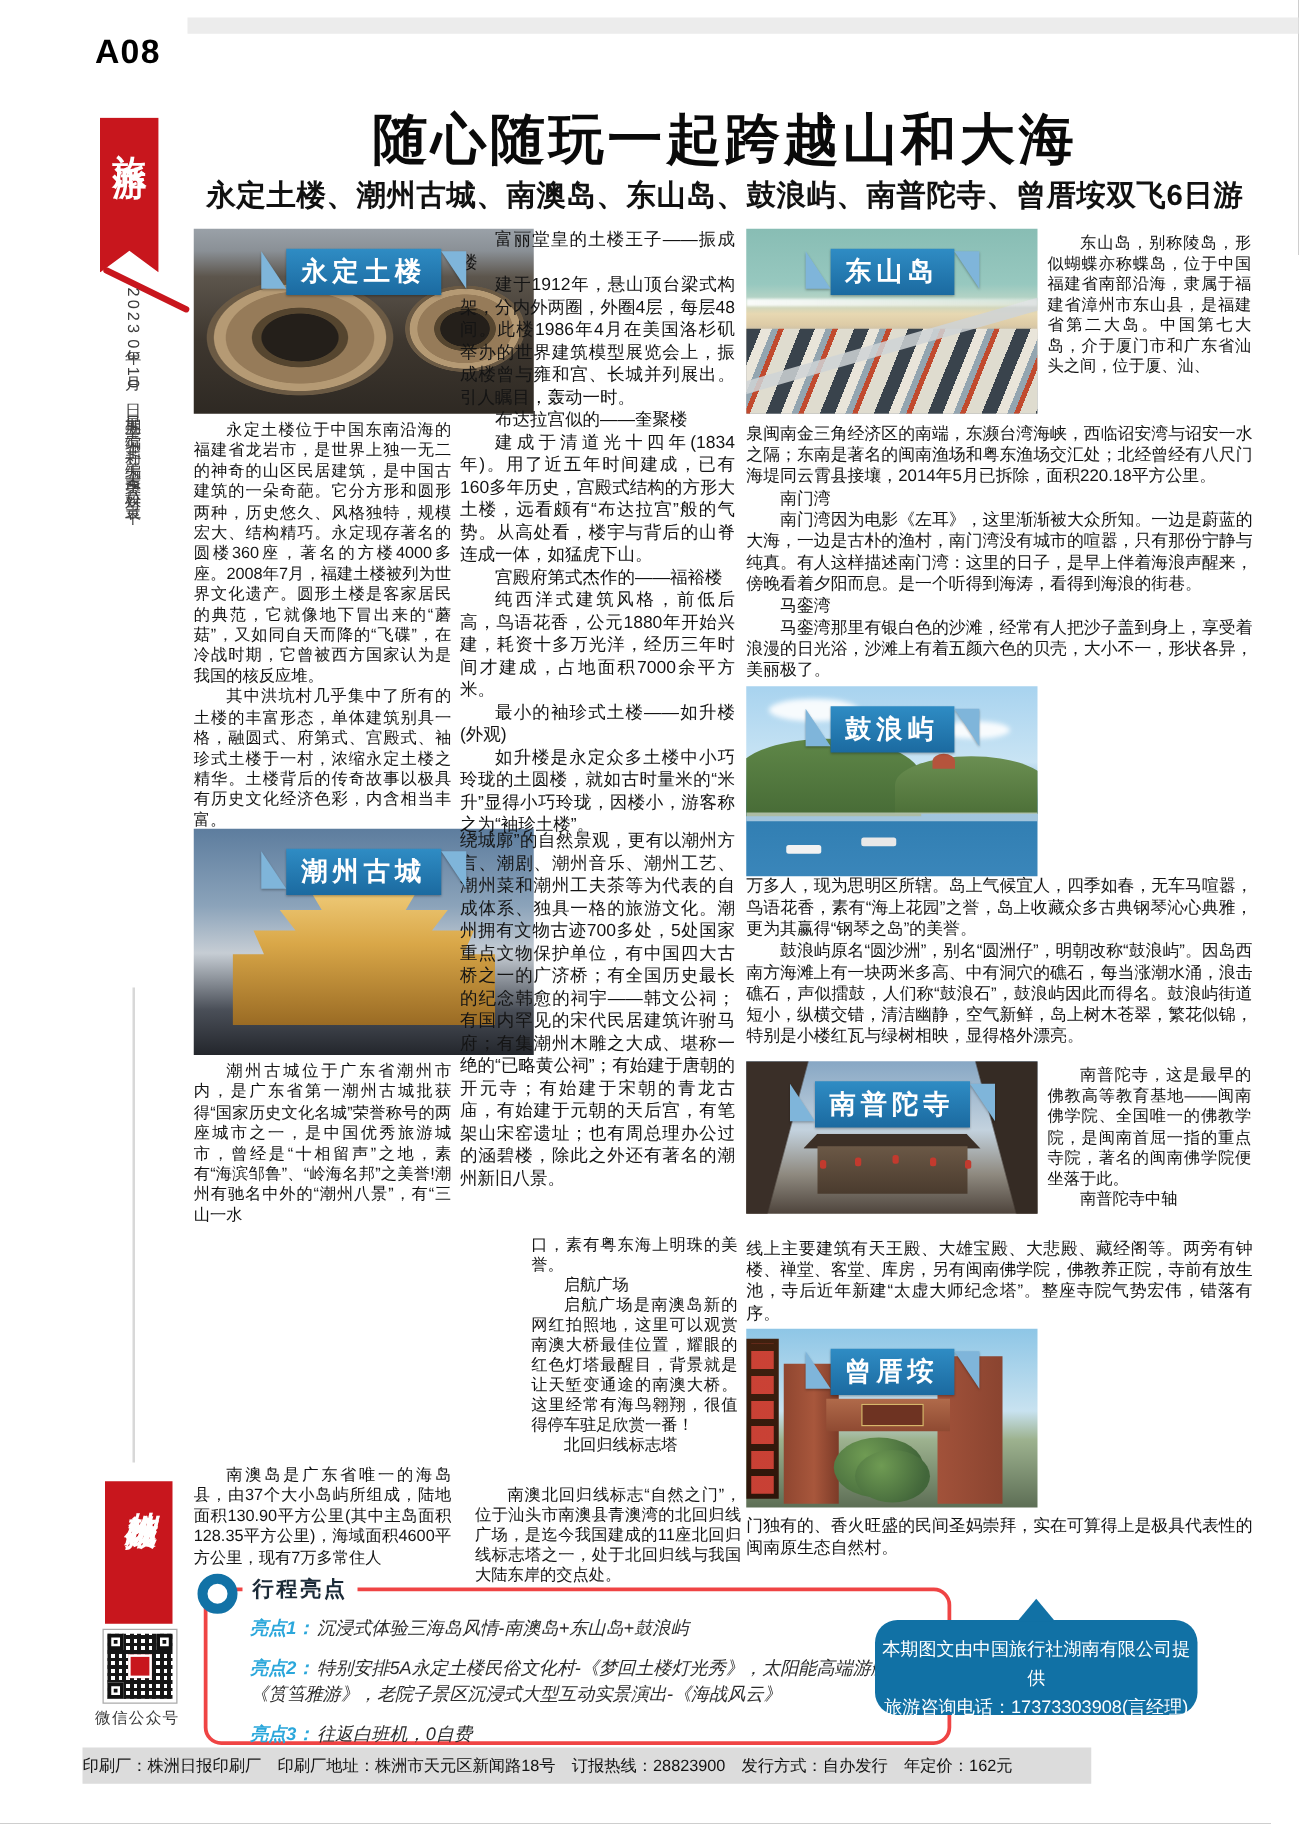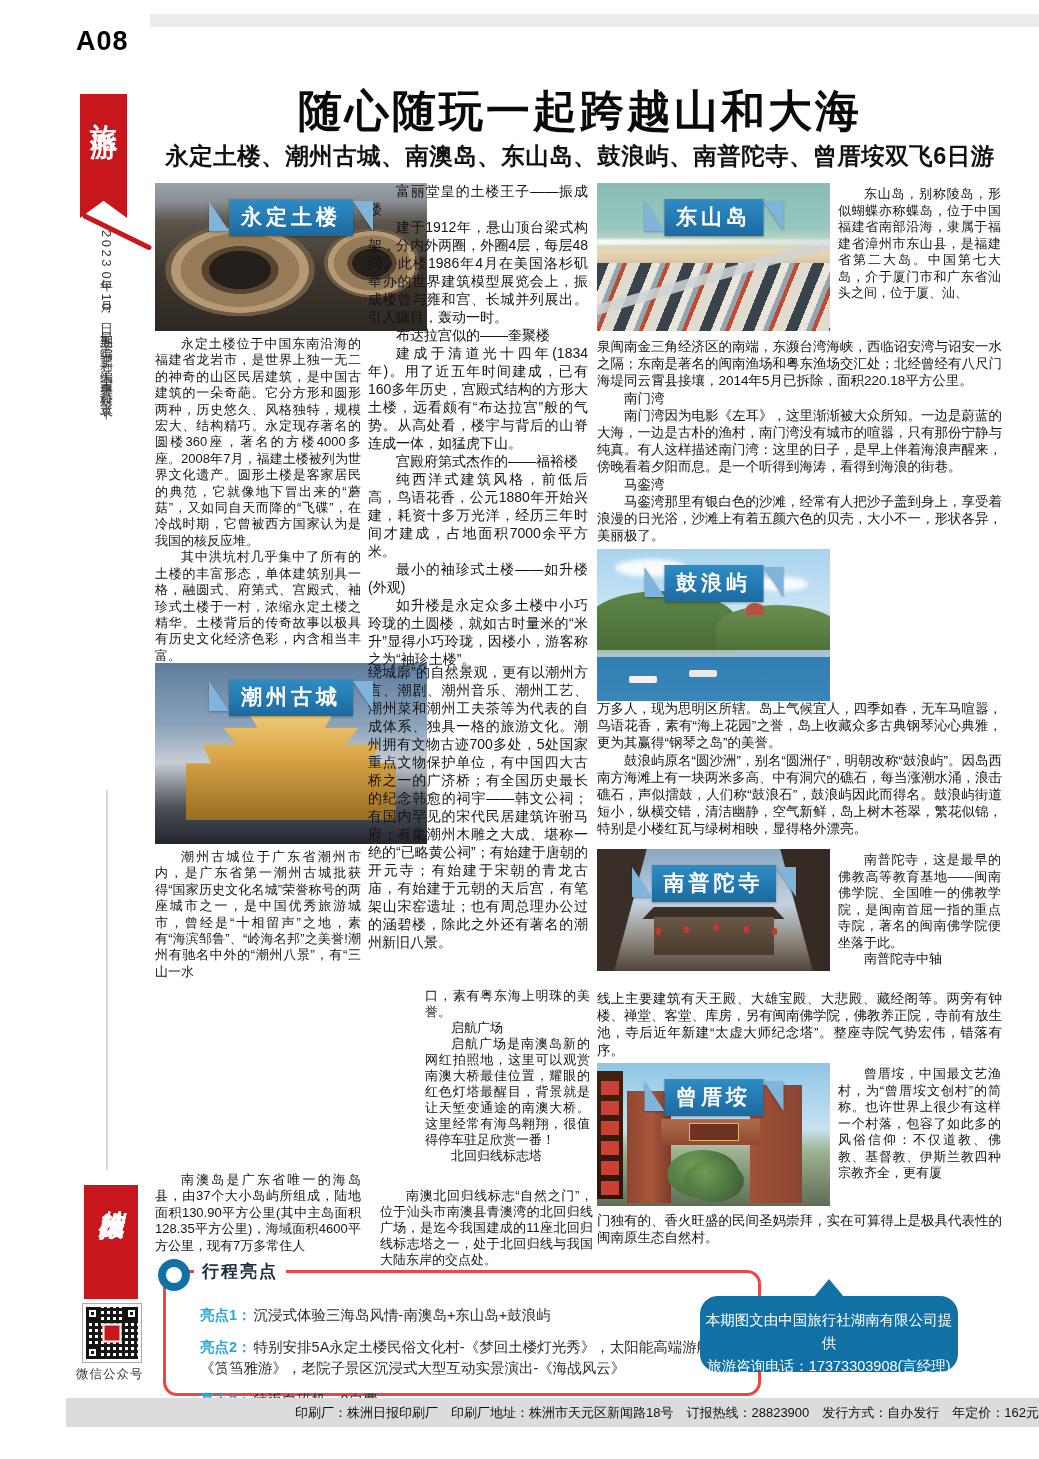--- a/index.html
+++ b/index.html
@@ -131,33 +131,33 @@
   #tx-nanputuo-full{left:597px;top:990px;width:405px;}
   #tx-zengcuoan-side{left:838px;top:1066px;width:163px;}
   #tx-zengcuoan-full{left:597px;top:1212px;width:405px;}
   
   .hlbox{position:absolute;left:163px;top:1270px;width:592px;height:120px;
          border:3px solid #ef4444;border-radius:14px;background:#fff;}
   .hl-ring{position:absolute;left:-8px;top:-14px;width:16px;height:16px;border:8px solid #1272a6;
            border-radius:50%;background:#fff;}
   .hl-title{position:absolute;left:28px;top:-13px;background:#fff;padding:0 8px;
             font-size:17px;font-weight:800;color:#1c2b38;letter-spacing:2px;}
-  .hl-items{padding:32px 16px 0 34px;}
+  .hl-items{padding:20px 16px 0 34px;font-style:italic;}
   .hl-item{margin:0 0 11px;font-size:14.5px;line-height:1.45;color:#2b2b2b;}
   .hl-label{color:#2ba7db;font-weight:700;margin-right:2px;}
   
   .contact{position:absolute;left:700px;top:1296px;width:258px;height:76px;background:#1171a5;
            border-radius:18px;color:#fff;text-align:center;z-index:6;}
   .contact p{margin:0;font-size:14.5px;line-height:1.6;}
   .contact p:first-of-type{margin-top:13px;}
   .contact-arrow{position:absolute;left:44%;top:-17px;width:0;height:0;border-style:solid;
                  border-width:0 15px 18px 15px;border-color:transparent transparent #1171a5 transparent;}
   
-  .footer{position:absolute;left:66px;top:1398px;width:973px;height:29px;background:#dcdcdc;
-          text-align:right;line-height:29px;font-size:13px;color:#111;}
+  .footer{position:absolute;left:66px;top:1398px;width:807px;height:29px;background:#dcdcdc;
+          text-align:left;line-height:29px;font-size:13px;color:#111;}
 </style>
 </head>
 <body>
 
 <div class="page">
 
   <div class="topbar"></div>
   <div class="pageno">A08</div>
 
   <div class="ribbon">
@@ -308,23 +308,20 @@
   </div>
 
   <div class="txt t3s" id="tx-nanputuo-side">
     <p>南普陀寺，这是最早的佛教高等教育基地——闽南佛学院、全国唯一的佛教学院，是闽南首屈一指的重点寺院，著名的闽南佛学院便坐落于此。</p>
     <p>南普陀寺中轴</p>
   </div>
   <div class="txt t3f" id="tx-nanputuo-full">
     <p class="cont">线上主要建筑有天王殿、大雄宝殿、大悲殿、藏经阁等。两旁有钟楼、禅堂、客堂、库房，另有闽南佛学院，佛教养正院，寺前有放生池，寺后近年新建“太虚大师纪念塔”。整座寺院气势宏伟，错落有序。</p>
   </div>
 
-  <div class="txt t3s" id="tx-zengcuoan-side">
-    <p>曾厝垵，中国最文艺渔村，为“曾厝垵文创村”的简称。也许世界上很少有这样一个村落，包容了如此多的风俗信仰：不仅道教、佛教、基督教、伊斯兰教四种宗教齐全，更有厦</p>
-  </div>
   <div class="txt t3f" id="tx-zengcuoan-full">
     <p class="cont">门独有的、香火旺盛的民间圣妈崇拜，实在可算得上是极具代表性的闽南原生态自然村。</p>
   </div>
 
   <div class="hlbox">
     <i class="hl-ring"></i>
     <div class="hl-title">行程亮点</div>
     <div class="hl-items">
       <p class="hl-item">
         <span class="hl-label">亮点1：</span><span>沉浸式体验三海岛风情-南澳岛+东山岛+鼓浪屿</span>

